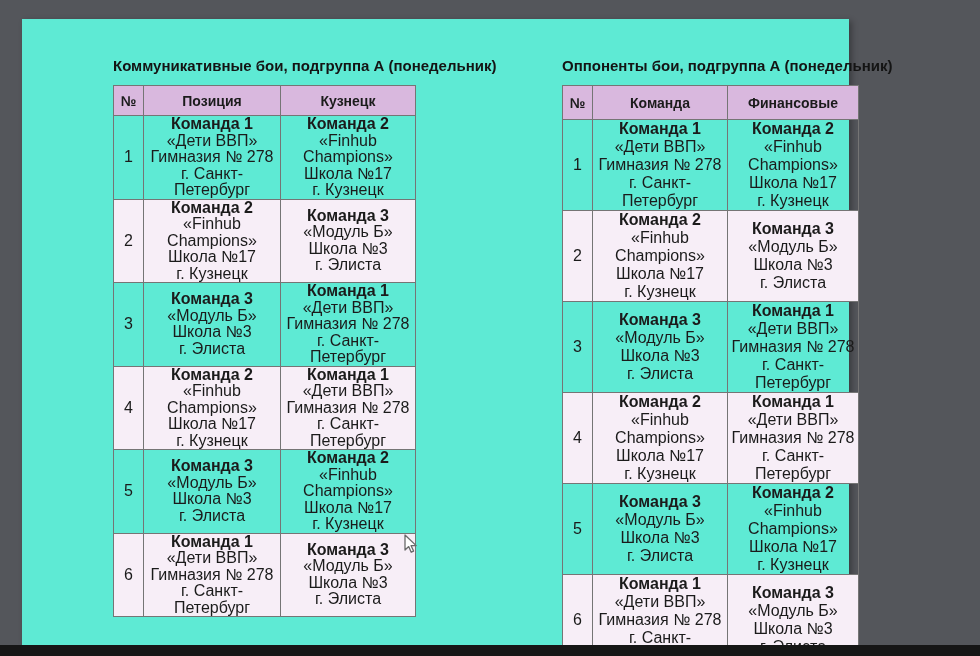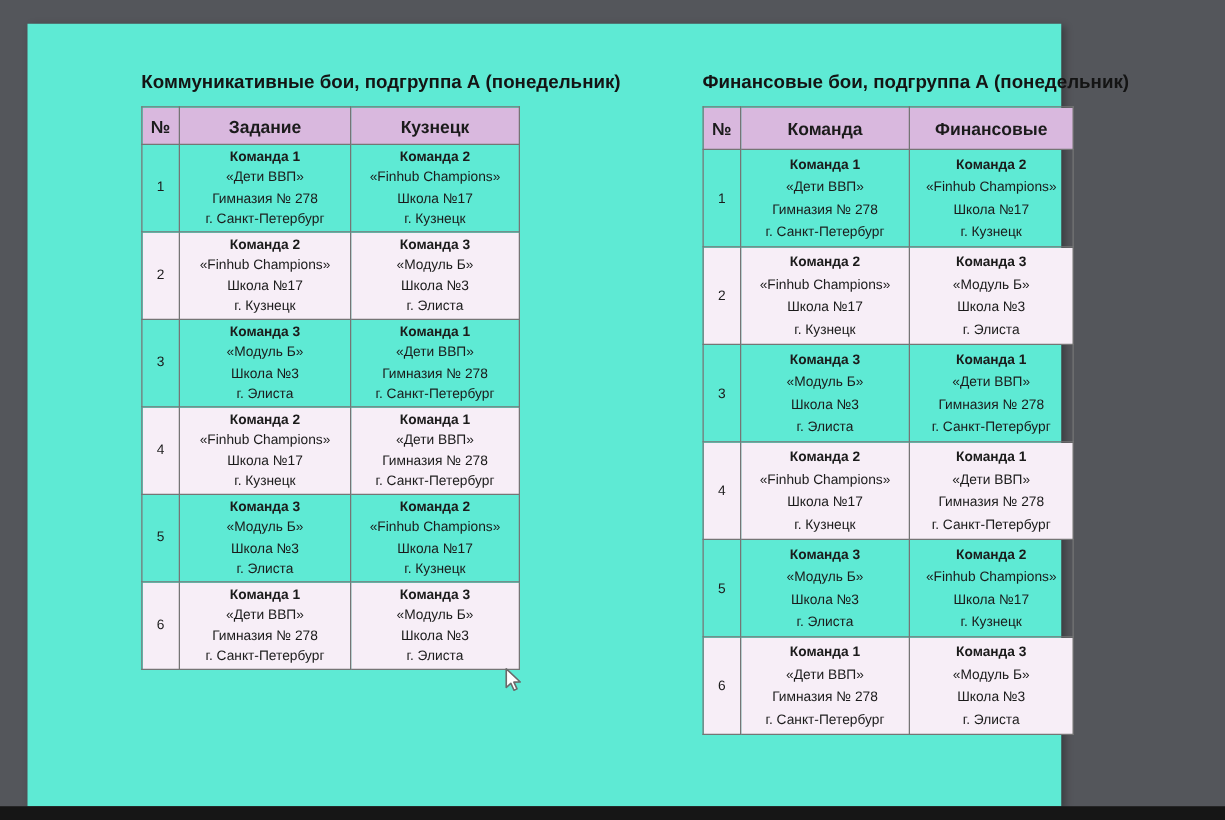--- a/index.html
+++ b/index.html
@@ -32,21 +32,21 @@
     border-collapse:collapse; width:100%; table-layout:fixed;
     color:#1b1b1b;
   }
   th, td {
     border:1px solid #757575;
     text-align:center; vertical-align:middle;
     overflow:hidden;
   }
   thead th { background:#d9b8de; font-size:14px; font-weight:bold; height:30px; }
   .tb-right thead th { height:34px; }
-  td { font-size:11px; }
+  td { font-size:16px; }
   .tb-left  tbody td { height:70px; line-height:16.5px; }
   .tb-right tbody td { height:78px; line-height:18px; }
   tr.alt td { background:#f7eef7; }
   .bold { font-weight:bold; }
   .cursor { position:absolute; left:402px; top:533px; }
 </style>
 </head>
 <body>
 
 <div class="page">
@@ -55,21 +55,21 @@
     <div class="tbl-title">Коммуникативные бои, подгруппа А (понедельник)</div>
     <table>
       <colgroup>
           <col style="width:30px">
           <col style="width:137px">
           <col style="width:135px">
         </colgroup>
       <thead>
         <tr>
           <th>№</th>
-          <th>Задание</th>
+          <th>Позиция</th>
           <th>Кузнецк</th>
         </tr>
       </thead>
       <tbody>
           <tr>
             <td>1</td>
             <td>
               <div class="bold">Команда 1</div>
               <div>«Дети ВВП»</div>
               <div>Гимназия № 278</div>
@@ -155,21 +155,21 @@
               <div>«Модуль Б»</div>
               <div>Школа №3</div>
               <div>г. Элиста</div>
             </td>
           </tr>
         </tbody>
     </table>
   </section>
 
   <section class="table-block tb-right">
-    <div class="tbl-title">Финансовые бои, подгруппа А (понедельник)</div>
+    <div class="tbl-title">Оппоненты бои, подгруппа А (понедельник)</div>
     <table>
       <colgroup>
           <col style="width:30px">
           <col style="width:135px">
           <col style="width:131px">
         </colgroup>
       <thead>
         <tr>
           <th>№</th>
           <th>Команда</th>

